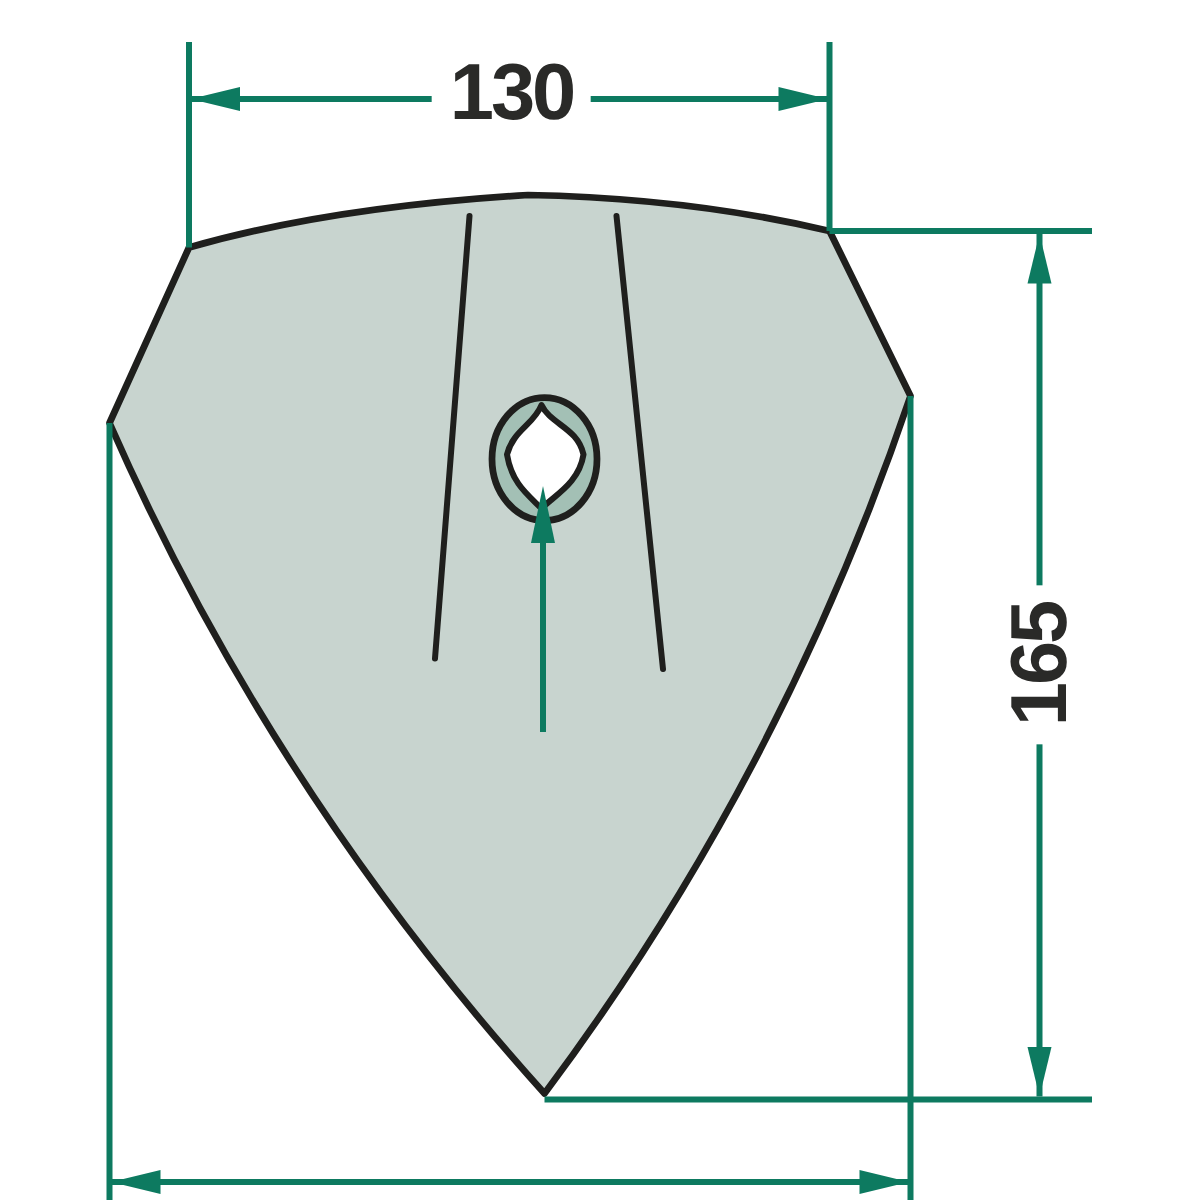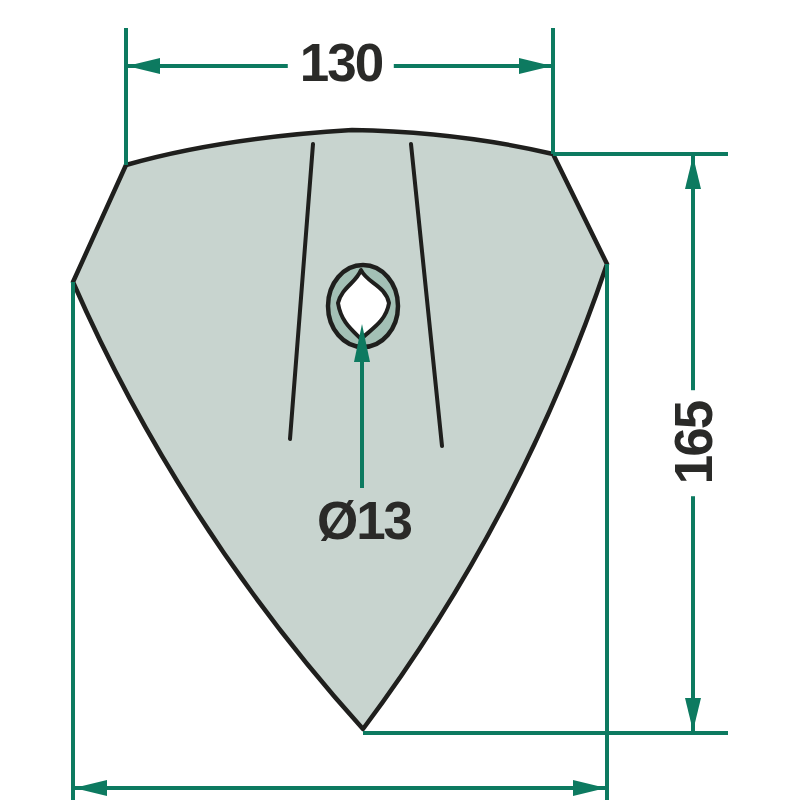--- a/index.html
+++ b/index.html
@@ -115,16 +115,15 @@
 
       <line class="dimline" x1="362" y1="334" x2="362" y2="462"></line>
       <polygon class="arrow" points="362,298 354,336 370,336"></polygon>
     </g>
   </svg>
 
   <div class="label bg" style="left:341px; top:36px;">130</div>
 
   <div class="label bg rot" style="left:693px; top:417px;">165</div>
 
-  <div class="label" style="left:364px; top:494px;">Ø13</div>
 
 
 </div>
 
 </body></html>

